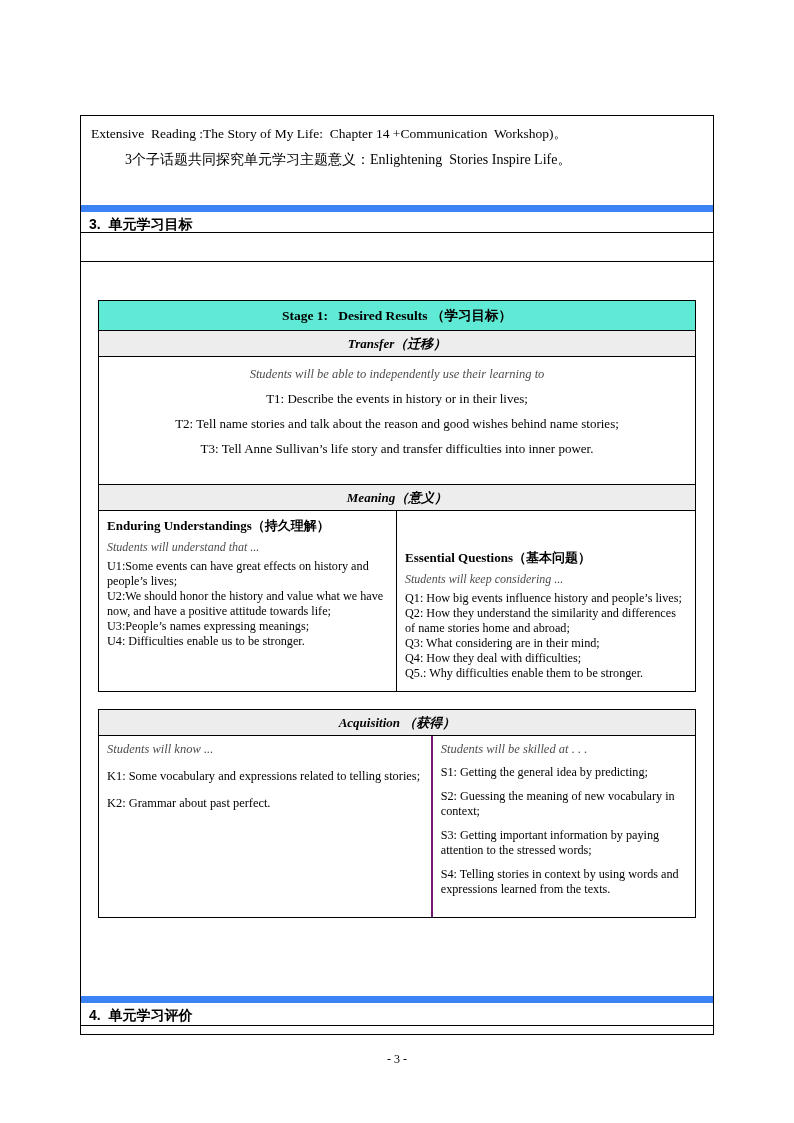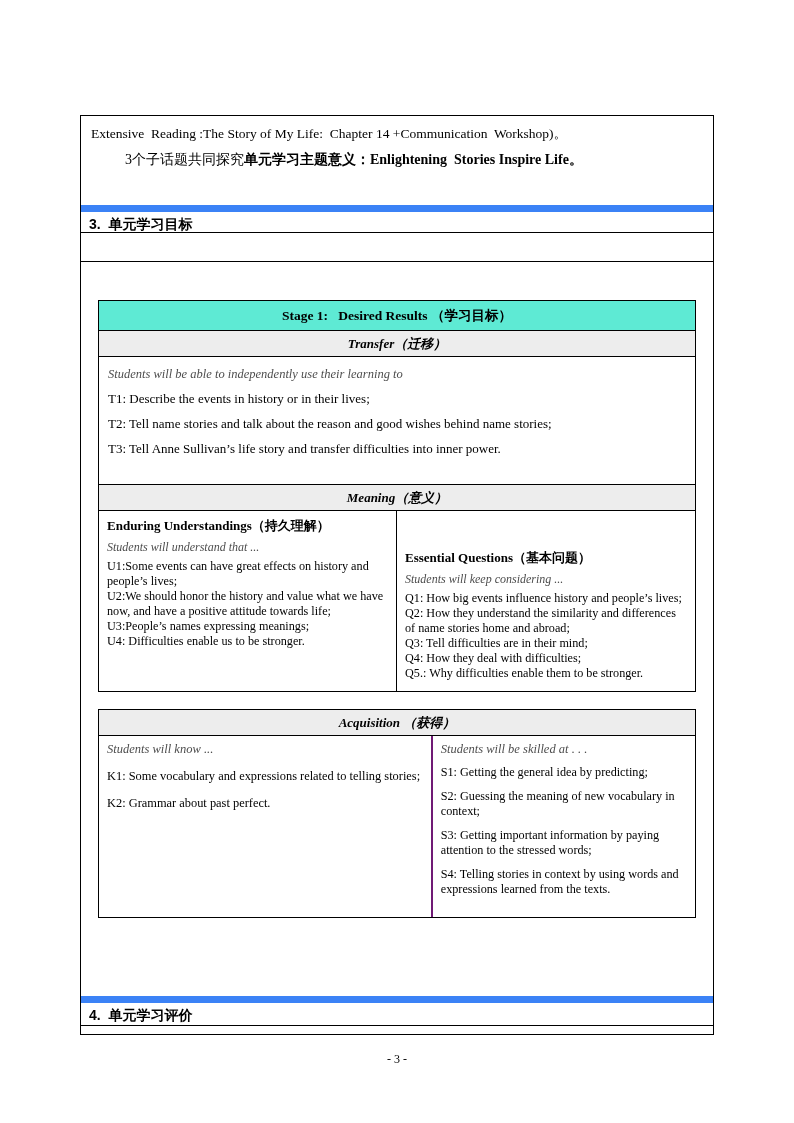--- a/index.html
+++ b/index.html
@@ -17,21 +17,21 @@
     position:absolute; left:80px; top:115px;
     width:634px; height:920px;
     border:1px solid #000;
     background:#fff;
   }
 
   .cell { width:100%; }
   .intro-cell { height:89px; padding:7px 10px 0 10px; font-size:13.5px; line-height:21px; }
   .intro-line1 { white-space:pre-wrap; }
   .intro-line2 { white-space:pre-wrap; padding-left:34px; margin-top:5px; font-size:14px; }
-  .intro-line2 .bold-part { font-weight:bold; }
+  .intro-line2 .bold-part { font-weight:normal; }
 
   .section-row {
     height:28px;
     border-top:7px solid #3b82f6;
     border-bottom:1px solid #000;
     font-family:"Liberation Sans","DejaVu Sans",sans-serif;
     font-weight:bold; font-size:14px;
     padding:4px 8px;
     white-space:pre-wrap;
   }
@@ -59,20 +59,21 @@
     background:#ededed;
     border-bottom:1px solid #000;
     text-align:center; font-weight:bold; font-style:italic; font-size:13px;
     white-space:pre-wrap;
   }
 
   .transfer-content {
     padding:10px 9px 27px 9px;
     border-bottom:1px solid #000;
     font-size:13px;
+    text-align:center;
   }
   .lead {
     font-style:italic; color:#4d4d4d;
     font-size:12.5px;
     white-space:pre-wrap;
   }
   .t-item { margin-top:8px; line-height:17px; white-space:pre-wrap; }
 
   .cols { display:flex; width:100%; }
   .col { padding:6px 8px 10px 8px; }
@@ -133,21 +134,21 @@
             <div class="m-item">U1:Some events can have great effects on history and people’s lives;</div>
             <div class="m-item">U2:We should honor the history and value what we have now, and have a positive attitude towards life;</div>
             <div class="m-item">U3:People’s names expressing meanings;</div>
             <div class="m-item">U4: Difficulties enable us to be stronger.</div>
           </div>
           <div class="col col-right">
             <div class="col-title">Essential Questions（基本问题）</div>
             <div class="lead-small">Students will keep considering ...</div>
             <div class="m-item">Q1: How big events influence history and people’s lives;</div>
             <div class="m-item">Q2: How they understand the similarity and differences of name stories home and abroad;</div>
-            <div class="m-item">Q3: Tell difficulties are in their mind;</div>
+            <div class="m-item">Q3: What considering are in their mind;</div>
             <div class="m-item">Q4: How they deal with difficulties;</div>
             <div class="m-item">Q5.: Why difficulties enable them to be stronger.</div>
           </div>
         </div>
       </div>
 
       <div class="inner-table acq-table">
         <div class="band">Acquisition （获得）</div>
         <div class="cols acq-cols">
           <div class="col acq-left">

